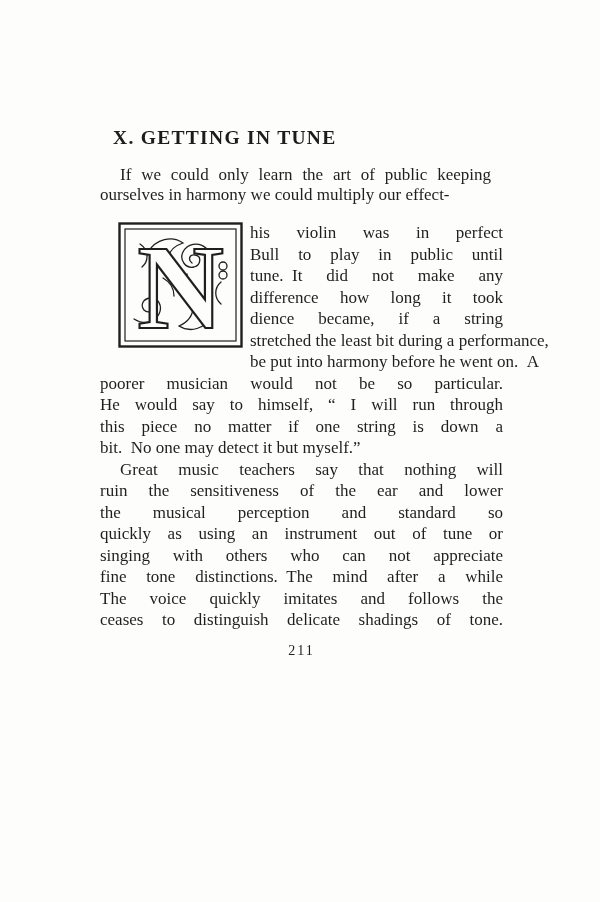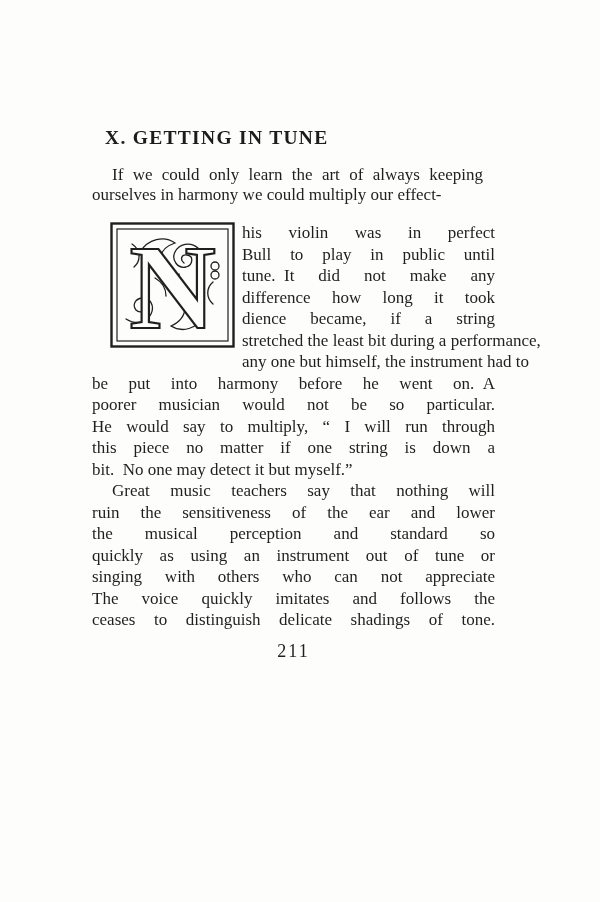--- a/index.html
+++ b/index.html
@@ -7,21 +7,21 @@
     position: relative;
     width: 600px;
     height: 902px;
     background: #fdfdfc;
     overflow: hidden;
     font-family: "Liberation Serif", "DejaVu Serif", serif;
     color: #1f1f1d;
   }
   .text-column {
     position: absolute;
-    left: 92px;
+    left: 100px;
     top: 127px;
     width: 403px;
   }
   .chapter-heading {
     margin: 0 0 0 13px;
     font-size: 19.5px;
     line-height: 22px;
     font-weight: 700;
     letter-spacing: 1.3px;
     color: #1c1c1a;
@@ -54,35 +54,35 @@
   .dropcap-svg {
     display: block;
     margin-left: 18px;
     width: 125px;
     height: 126px;
   }
   .page-number {
     margin-top: 11px;
     text-align: center;
     text-align-last: center;
-    font-size: 18px;
+    font-size: 14px;
     letter-spacing: 2px;
     line-height: 18px;
   }
 </style>
 </head>
 <body>
 
 <div class="page">
   <div class="text-column">
 
     <h1 class="chapter-heading">X. GETTING IN TUNE</h1>
 
     <div class="epigraph body-text">
-        <div class="tline">If we could only learn the art of always keeping</div>
+        <div class="tline">If we could only learn the art of public keeping</div>
         <div class="tline">ourselves in harmony we could multiply our effect-</div>
       </div>
 
     <div class="para-first body-text">
 
       <div class="dropcap-float">
         <svg class="dropcap-svg" viewBox="0 0 125 126" role="img">
           <rect x="1.5" y="1.5" width="122" height="123" fill="#fdfdfc" stroke="#1f1f1d" stroke-width="2.4"></rect>
           <rect x="7" y="7" width="111" height="112" fill="none" stroke="#1f1f1d" stroke-width="1.2"></rect>
           <g fill="none" stroke="#1f1f1d" stroke-width="1.3" stroke-linecap="round">
@@ -104,35 +104,35 @@
       <div>
           <div class="tline">his violin was in perfect</div>
           <div class="tline">Bull to play in public until</div>
           <div class="tline">tune. It did not make any</div>
           <div class="tline">difference how long it took</div>
           <div class="tline">dience became, if a string</div>
         </div>
 
       <div class="para-last-natural">
           <div class="tline">stretched the least bit during a performance,</div>
-          <div class="tline">any one but himself, the instrument had to</div>
           <div class="tline">be put into harmony before he went on. A</div>
           <div class="tline">poorer musician would not be so particular.</div>
-          <div class="tline">He would say to multiply, “ I will run through</div>
+          <div class="tline">He would say to himself, “ I will run through</div>
           <div class="tline">this piece no matter if one string is down a</div>
           <div class="tline">bit. No one may detect it but myself.”</div>
         </div>
     </div>
 
     <div class="body-text para-indent-first">
         <div class="tline">Great music teachers say that nothing will</div>
         <div class="tline">ruin the sensitiveness of the ear and lower</div>
         <div class="tline">the musical perception and standard so</div>
         <div class="tline">quickly as using an instrument out of tune or</div>
         <div class="tline">singing with others who can not appreciate</div>
+        <div class="tline">fine tone distinctions. The mind after a while</div>
         <div class="tline">The voice quickly imitates and follows the</div>
         <div class="tline">ceases to distinguish delicate shadings of tone.</div>
       </div>
 
     <div class="page-number">211</div>
 
   </div>
 </div>
 
 </body></html>

